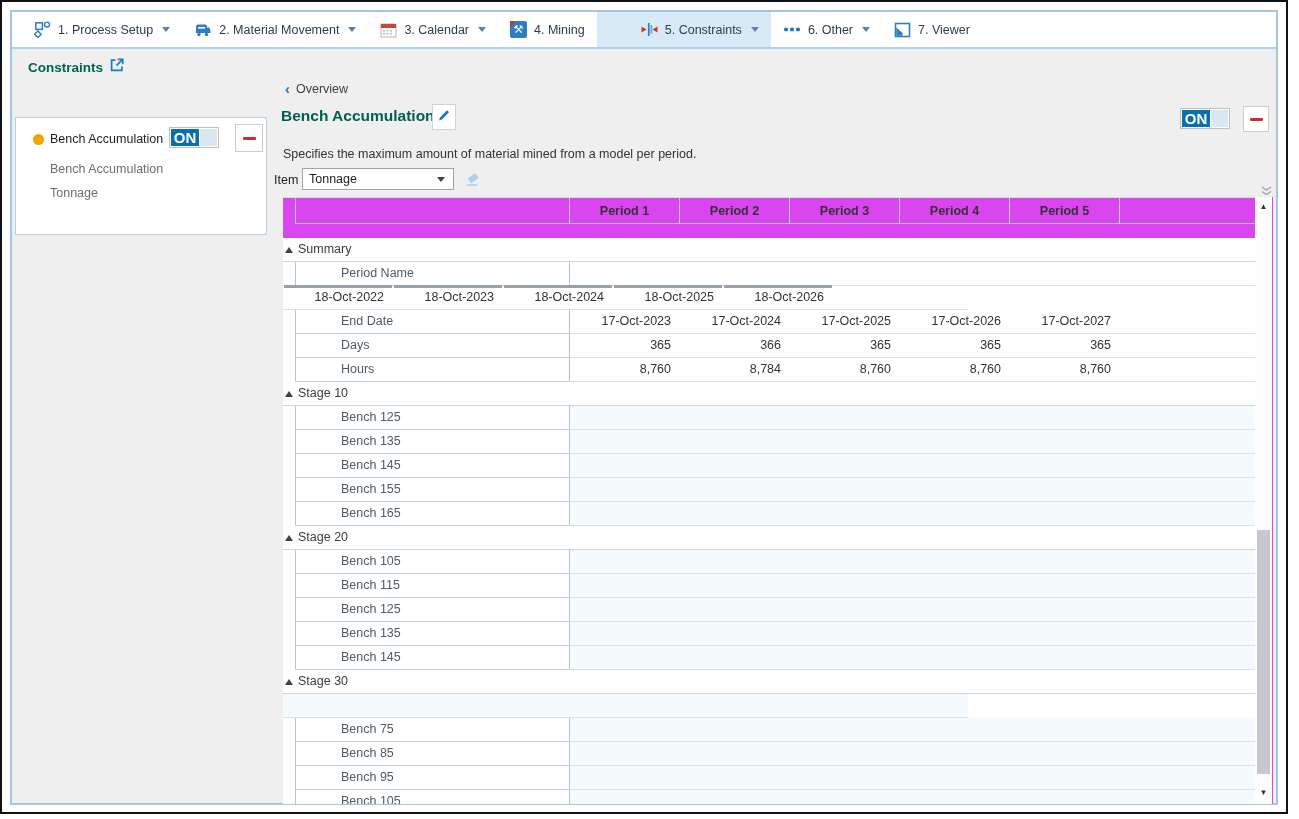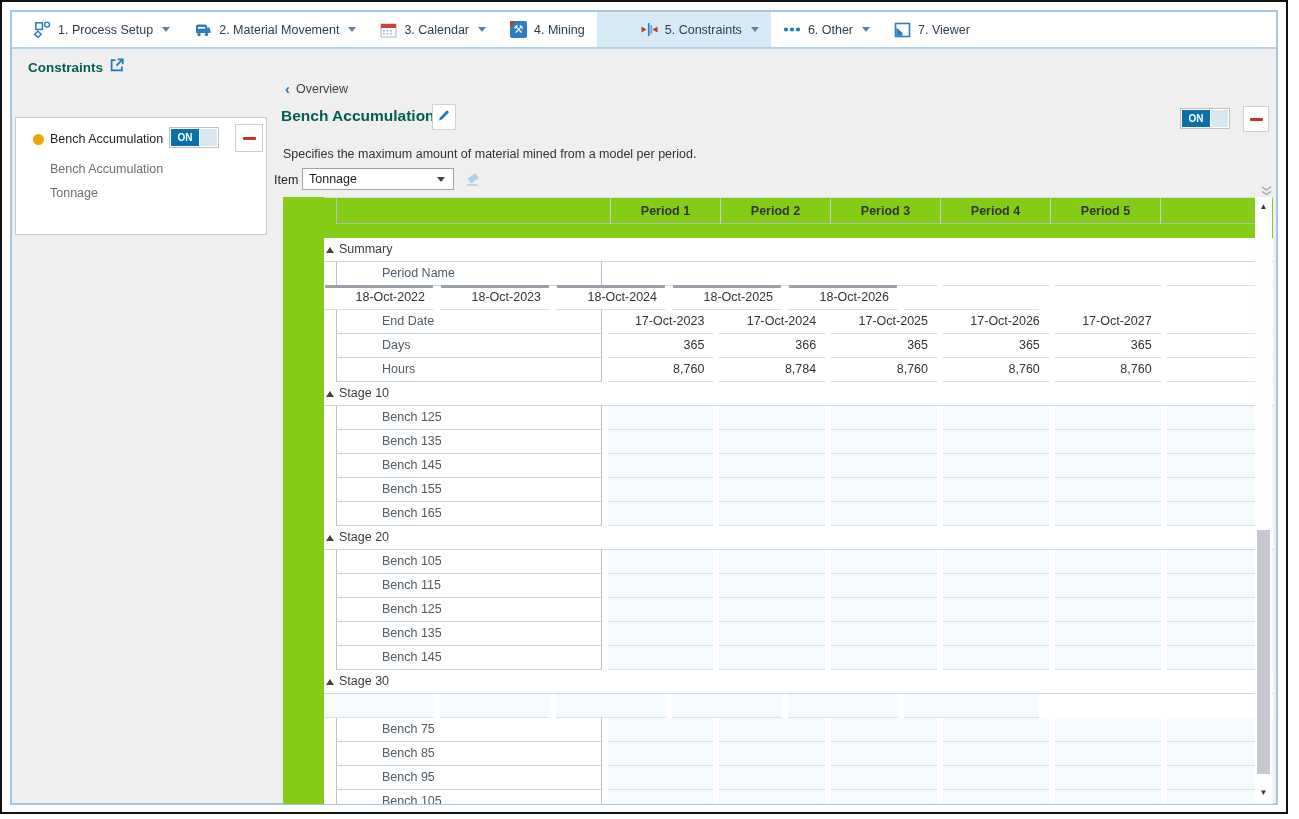--- a/index.html
+++ b/index.html
@@ -30,21 +30,21 @@
   .sb-title-row { position:absolute; left:8px; top:46px; display:flex; align-items:center; gap:7px; }
   .sb-title { font-size:13.5px; font-weight:bold; color:var(--teal);margin-left:8px; }
   .sb-section { position:absolute; left:10px; top:78px; font-size:13.5px; font-weight:bold; color:var(--teal);margin-top:48px; }
   .card { position:absolute; left:3px; top:105px; width:252px; height:118px; background:#fff;
           border:1px solid #b9cfe0; }
   .dot { position:absolute; left:17px; top:16px; width:11px; height:11px; border-radius:50%;
          background:var(--amber); }
   .card-name { position:absolute; left:34px; top:14px; font-size:12.5px; color:#1f1f1f; }
   .toggle { position:absolute; display:flex; align-items:center; gap:1px; width:50px; height:21px;
             background:#fff; border:1px solid #c0c0c0; padding:1px; cursor:pointer; }
-  .toggle .ton { background:var(--togblue); color:#fff; font-size:10px; font-weight:bold;
+  .toggle .ton { background:var(--togblue); color:#fff; font-size:15px; font-weight:bold;
                  width:28px; height:17px; line-height:17px; text-align:center; }
   .toggle .toff { background:#d9e7f1; flex:1; height:17px; }
   .toggle.card-toggle { left:153px; top:9px; }
   .minus-btn { position:absolute; width:28px; height:28px; background:#fff; border:1px solid #cdcdcd;
                display:flex; align-items:center; justify-content:center; cursor:pointer; }
   .minus-btn .minus { width:13px; height:3px; background:var(--red); border-radius:1px; }
   .minus-btn.card-minus { left:219px; top:6px; }
   .card-sub { position:absolute; left:34px; font-size:12.5px; color:#6e6e6e; }
 
   
@@ -63,35 +63,35 @@
   .item-label { position:absolute; left:262px; top:161px; font-size:12.5px; color:#222; }
   .dropdown { position:absolute; left:290px; top:156px; width:152px; height:22px; background:#fff;
               border:1px solid #9aa5ad; display:flex; align-items:center; cursor:pointer; }
   .dropdown .dval { font-size:12.5px; color:#222; padding-left:6px; flex:1; }
   .dropdown .dcaret { width:0; height:0; border-left:4px solid transparent; border-right:4px solid transparent;
                       border-top:5px solid #444; margin-right:8px; }
   .eraser { position:absolute; left:452px; top:160px; }
   .collapse-ind { position:absolute; left:1249px; top:170px; }
 
   
-  .table-panel { position:absolute; left:271px; top:185px; width:990px; height:607px; background:#84cc16;
-                 overflow:hidden;padding-left:41px; }
+  .table-panel { position:absolute; left:271px; top:185px; width:990px; height:607px; background:#d946ef;
+                 overflow:hidden; }
   .thead { display:flex; width:972px; height:27px; border-top:1px solid #d8dbde; }
   .th { font-size:12.5px; font-weight:bold; color:#333; text-align:center; line-height:26px;
         border-bottom:1px solid #b3b9c0; }
   .th-label { width:275px; margin-left:12px; border-left:1px solid #b9c2cc; border-right:1px solid #c8cdd2; }
   .th-val { width:110px; border-right:1px solid #c8cdd2; }
   .th-tail { width:135px; }
   .trows { margin-top:14px; width:972px; }
   .grow { position:relative; height:24px; line-height:23px; border-bottom:1px solid #ccd4dc;
           padding-left:15px; font-size:12.5px; color:#3c3c3c; background:#fff; cursor:pointer; }
   .gtri { position:absolute; left:2px; top:9px; width:0; height:0;
           border-left:4px solid transparent; border-right:4px solid transparent;
           border-bottom:6px solid #444; }
-  .drow { display:flex; height:24px; background:#fff;gap:6px; }
+  .drow { display:flex; height:24px; background:#fff; }
   .cell-label { width:275px; margin-left:12px; border-left:1px solid #b9c2cc; border-right:1px solid #b9c2cc;
                 border-bottom:1px solid #c7d1db; padding-left:45px; font-size:12.5px; color:#4f5b66;
                 line-height:23px; white-space:nowrap; cursor:cell; }
   .cell-label.selected { border:2px solid #333; background:var(--selcell); padding-left:43px;
                          line-height:19px; color:#3f4b55; }
   .cell-val { position:relative; width:110px; border-bottom:1px solid #dbe1eb; font-size:12.5px; color:#333;
               text-align:right; padding-right:9px; line-height:23px; cursor:cell; }
   .cell-tail { width:135px; border-bottom:1px solid #dbe1eb; }
   .drow.no-values .cell-val, .drow.no-values .cell-tail { background:#f5fafd; }
   .selbar { position:absolute; left:1px; right:1px; top:-1px; height:3px; background:#9aa0a8; }

